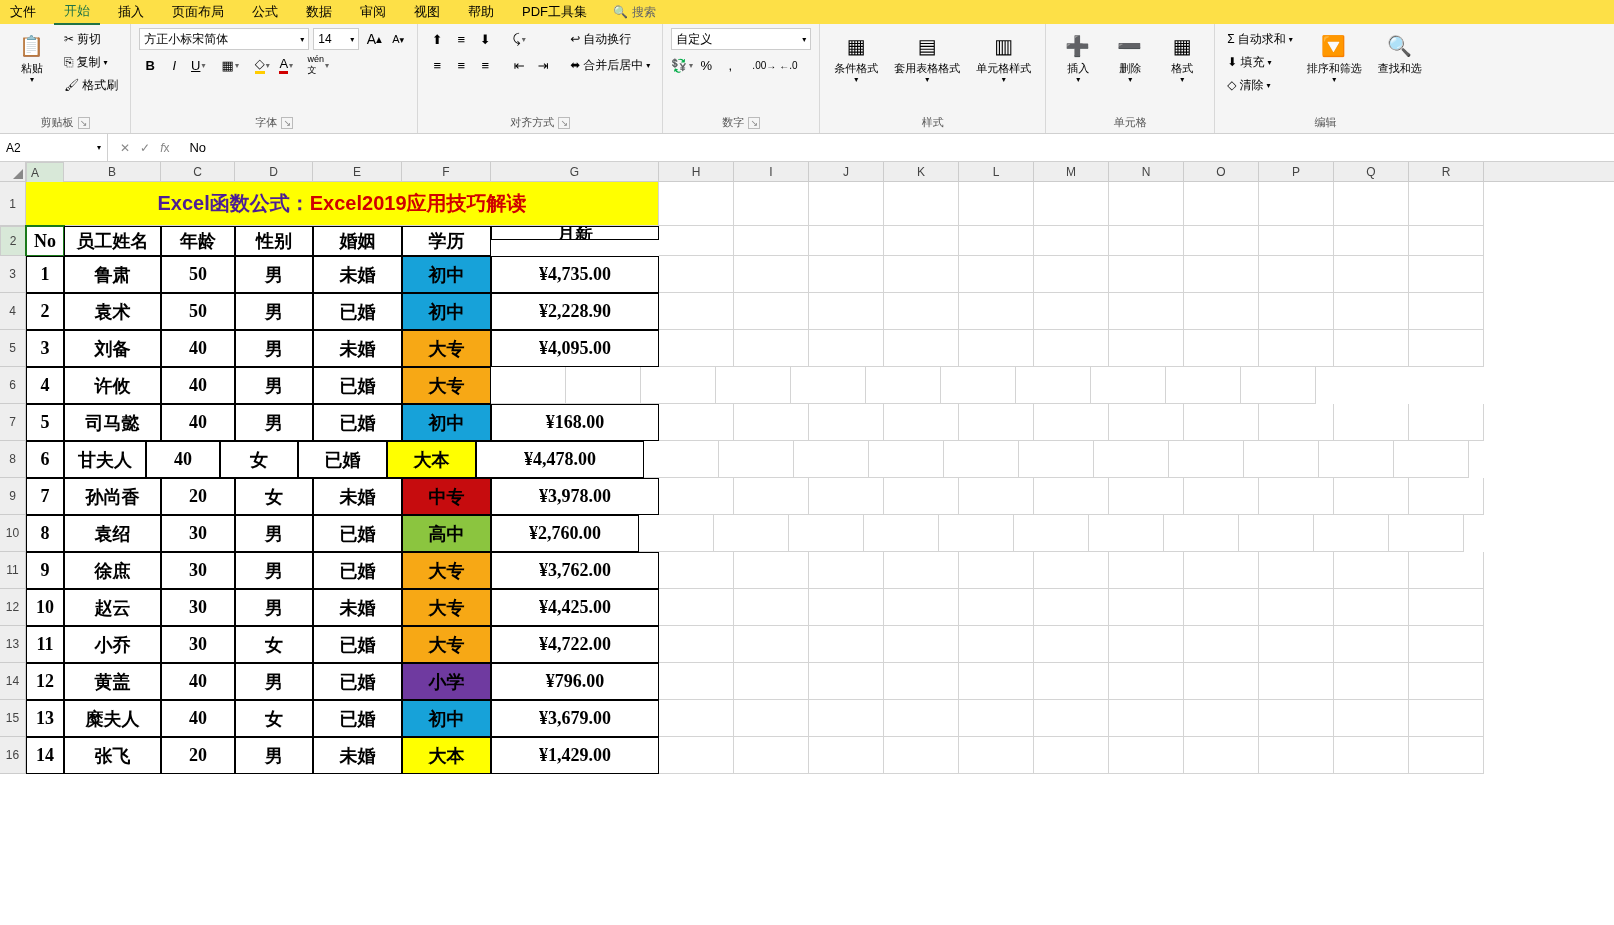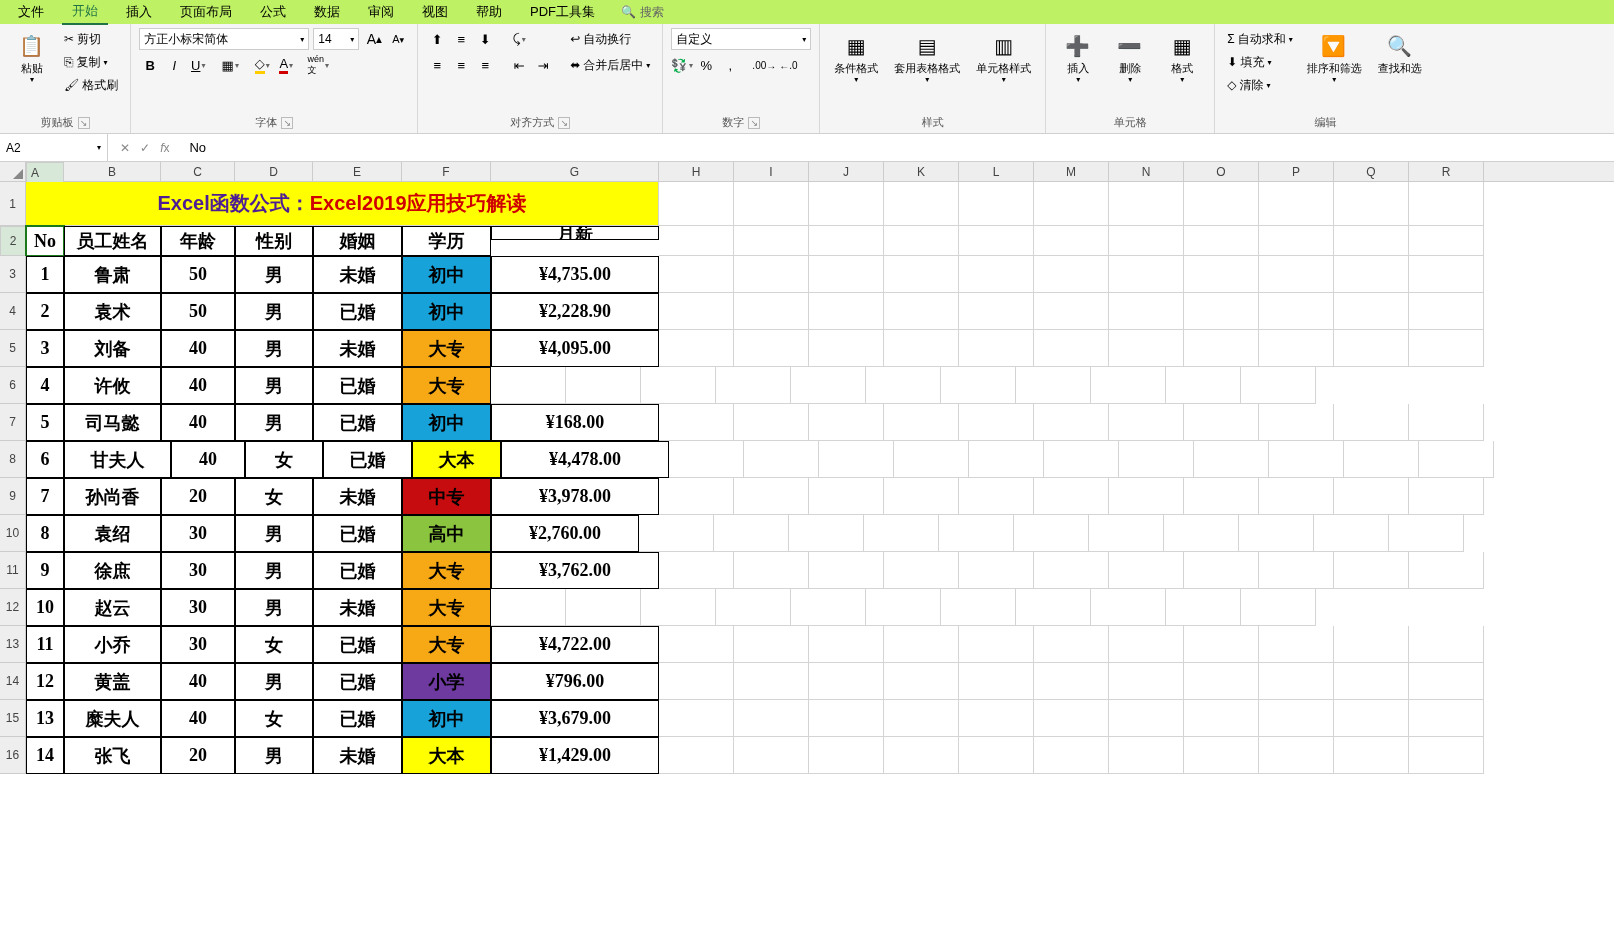--- a/index.html
+++ b/index.html
@@ -1,19 +1,19 @@
 <!DOCTYPE html>
 <html><head>
 <meta charset="utf-8">
 <style>
 * { box-sizing: border-box; margin: 0; padding: 0; font-family: "Microsoft YaHei", "SimSun", sans-serif; }
 body { background: #fff; font-size: 12px; overflow: hidden; }
 
 
-.menubar { display: flex; align-items: center; height: 24px; padding: 0 8px; background: #bef264; gap: 8px; }
+.menubar { display: flex; align-items: center; height: 24px; padding: 0 0; background: #fde047; gap: 8px; }
 .menubar .tab { padding: 3px 10px; font-size: 13px; cursor: pointer; }
 .menubar .tab.active { border-bottom: 2px solid #217346; color: #217346; font-weight: 500; }
 .searchbox { display: flex; align-items: center; gap: 4px; margin-left: 8px; color: #666; }
 
 .ribbon { display: flex; height: 110px; background: #f5f5f5; border-bottom: 1px solid #d0d0d0; }
 .ribbon-group { display: flex; flex-direction: column; border-right: 1px solid #d8d8d8; padding: 4px 8px 0 8px; }
 .ribbon-group-body { flex: 1; display: flex; align-items: flex-start; gap: 4px; }
 .ribbon-group-label { text-align: center; font-size: 11px; color: #555; padding: 3px 0; display:flex; justify-content:center; align-items:center; gap:4px;}
 .ribbon-group-label .exp { font-size:9px; color:#888; border:1px solid #bbb; width:12px; height:12px; display:flex;align-items:center;justify-content:center;}
 .vbtn { display: flex; flex-direction: column; align-items: center; justify-content: center; padding: 2px 6px; cursor: pointer; min-width: 48px; }
@@ -468,21 +468,21 @@
         <div class="cell " style="width: 75px; height: 37px;"></div>
         <div class="cell " style="width: 75px; height: 37px;"></div>
         <div class="cell " style="width: 75px; height: 37px;"></div>
         <div class="cell " style="width: 75px; height: 37px;"></div>
         <div class="cell " style="width: 75px; height: 37px;"></div>
         <div class="cell " style="width: 75px; height: 37px;"></div>
       </div>
       <div class="row" style="height: 37px;">
         <div class="rh" style="height: 37px;">8</div>
         <div class="cell dcell" style="width: 38px; height: 37px;">6</div>
-        <div class="cell dcell" style="width: 107px; height: 37px;">甘夫人</div>
+        <div class="cell dcell" style="width: 82px; height: 37px;">甘夫人</div>
         <div class="cell dcell" style="width: 74px; height: 37px;">40</div>
         <div class="cell dcell" style="width: 78px; height: 37px;">女</div>
         <div class="cell dcell" style="width: 89px; height: 37px;">已婚</div>
         <div class="cell dcell edu-yellow" style="width: 89px; height: 37px;">大本</div>
         <div class="cell dcell sal" style="width: 168px; height: 37px;">¥4,478.00</div>
         <div class="cell " style="width: 75px; height: 37px;"></div>
         <div class="cell " style="width: 75px; height: 37px;"></div>
         <div class="cell " style="width: 75px; height: 37px;"></div>
         <div class="cell " style="width: 75px; height: 37px;"></div>
         <div class="cell " style="width: 75px; height: 37px;"></div>
@@ -557,20 +557,21 @@
         <div class="cell " style="width: 75px; height: 37px;"></div>
       </div>
       <div class="row" style="height: 37px;">
         <div class="rh" style="height: 37px;">12</div>
         <div class="cell dcell" style="width: 38px; height: 37px;">10</div>
         <div class="cell dcell" style="width: 97px; height: 37px;">赵云</div>
         <div class="cell dcell" style="width: 74px; height: 37px;">30</div>
         <div class="cell dcell" style="width: 78px; height: 37px;">男</div>
         <div class="cell dcell" style="width: 89px; height: 37px;">未婚</div>
         <div class="cell dcell edu-orange" style="width: 89px; height: 37px;">大专</div>
+        <div class="cell dcell sal" style="width: 168px; height: 37px;">¥4,425.00</div>
         <div class="cell " style="width: 75px; height: 37px;"></div>
         <div class="cell " style="width: 75px; height: 37px;"></div>
         <div class="cell " style="width: 75px; height: 37px;"></div>
         <div class="cell " style="width: 75px; height: 37px;"></div>
         <div class="cell " style="width: 75px; height: 37px;"></div>
         <div class="cell " style="width: 75px; height: 37px;"></div>
         <div class="cell " style="width: 75px; height: 37px;"></div>
         <div class="cell " style="width: 75px; height: 37px;"></div>
         <div class="cell " style="width: 75px; height: 37px;"></div>
         <div class="cell " style="width: 75px; height: 37px;"></div>

